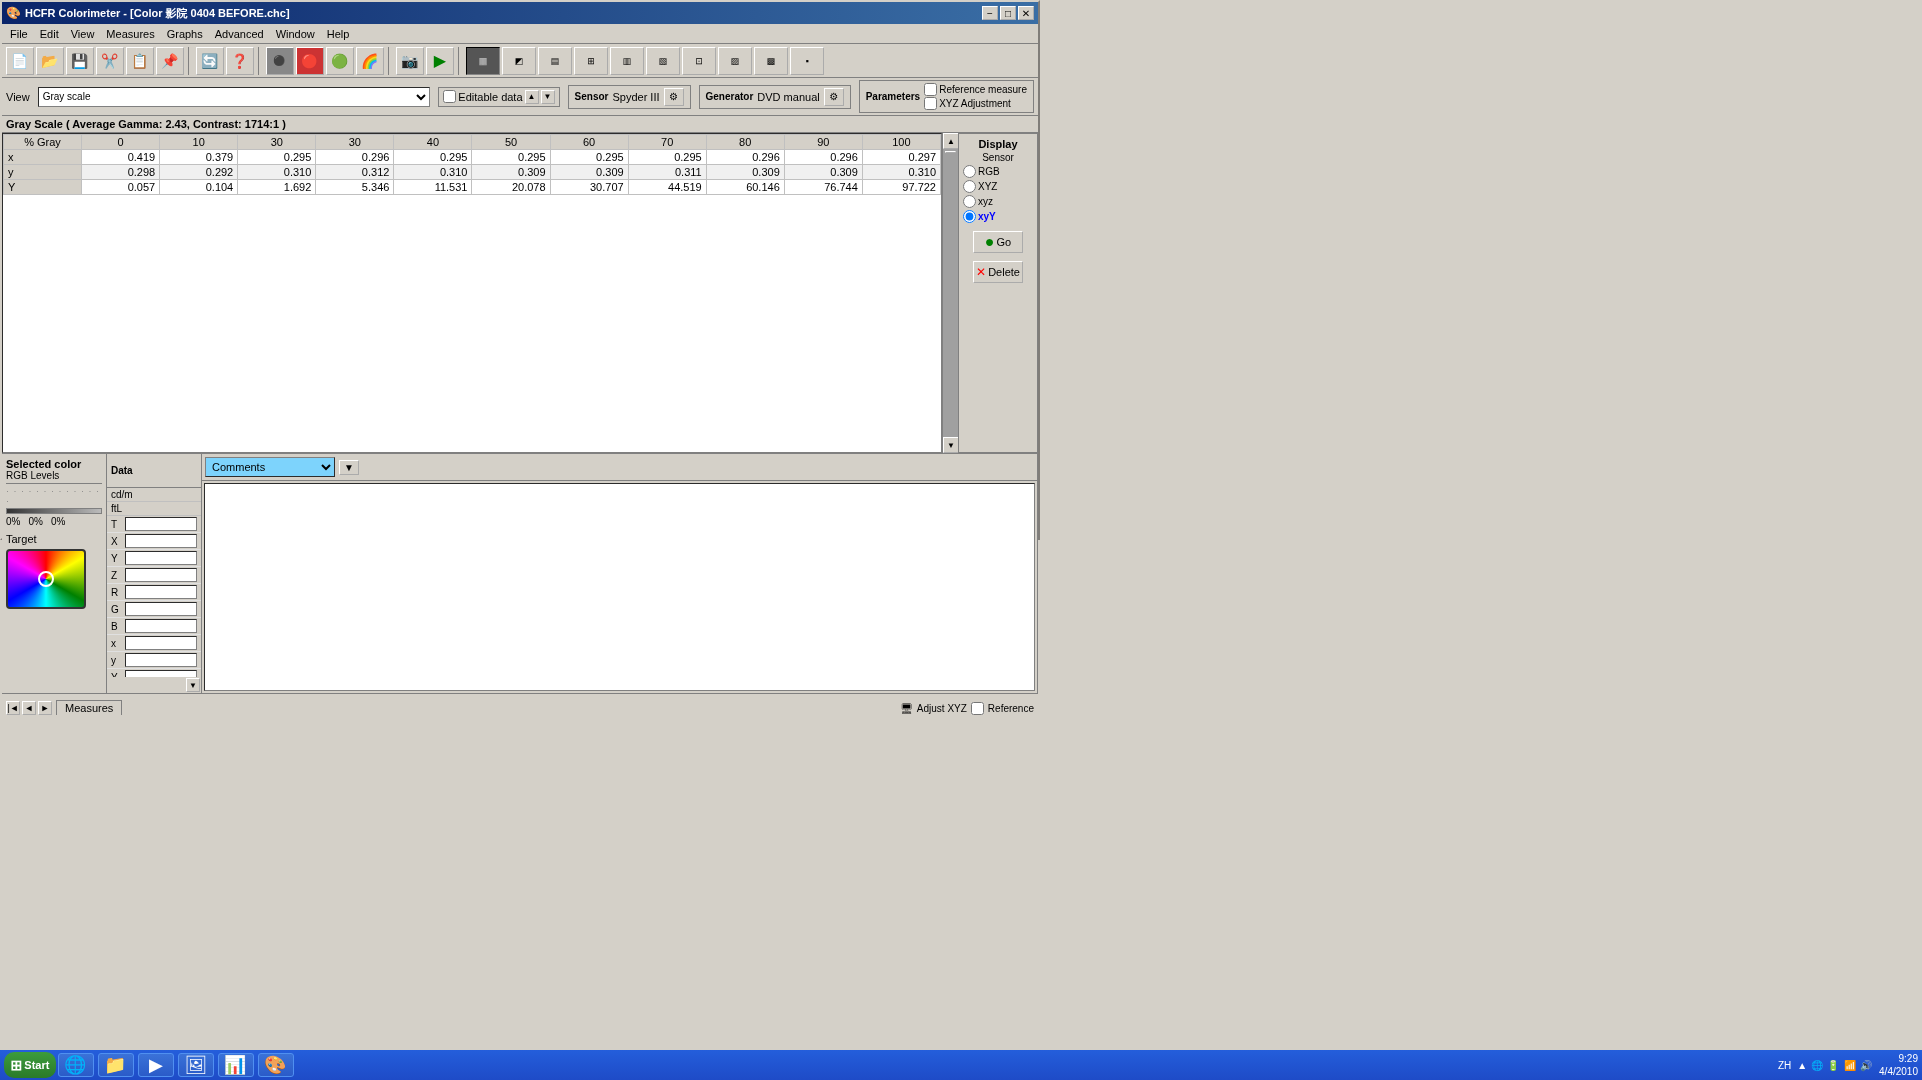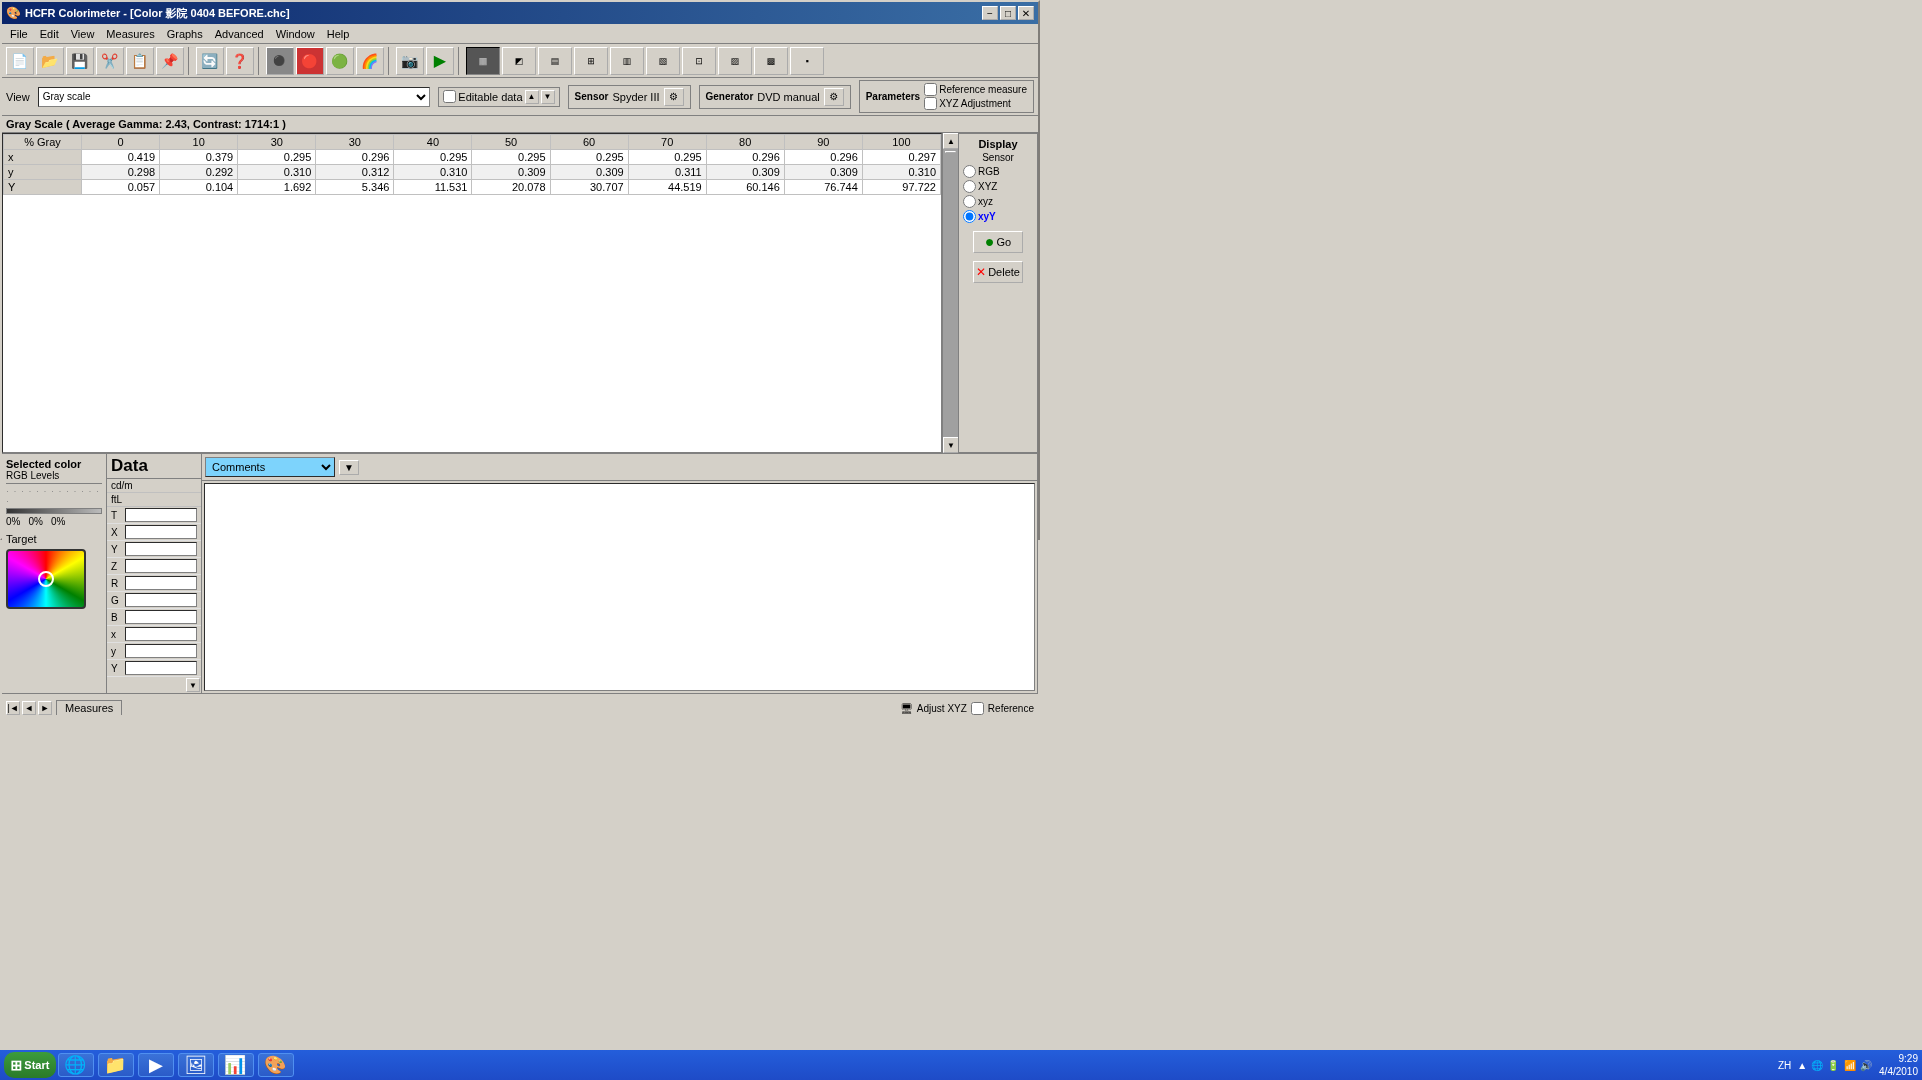--- a/index.html
+++ b/index.html
@@ -432,21 +432,21 @@
         <span>0%</span>
         <span>0%</span>
       </div>
       <div style="font-size:11px; font-weight:normal; margin-top:6px;">Target</div>
       <div style="width:80px; height:60px; margin:4px 0; border:2px solid #333; overflow:hidden; border-radius:4px; background: conic-gradient(from 0deg, red 0deg, yellow 60deg, green 120deg, cyan 180deg, blue 240deg, magenta 300deg, red 360deg); position:relative;">
         <div style="position:absolute; top:50%; left:50%; transform:translate(-50%,-50%); width:16px; height:16px; border:2px solid white; border-radius:50%; background:transparent;"></div>
       </div>
     </div>
 
     <div style="width:95px; border-right:1px solid #808080; background:#d4d0c8; display:flex; flex-direction:column;">
-      <div style="font-size:17px; font-weight:bold; padding:2px 4px; border-bottom:1px solid #808080;">Data</div>
+      <div style="font-size:10px; font-weight:bold; padding:11px 4px; border-bottom:1px solid #808080;">Data</div>
       <div style="display:flex; align-items:center; padding:1px 4px; gap:2px; font-size:10px; border-bottom:1px solid #c0c0c0;">
         <span>cd/m</span>
       </div>
       <div style="padding:1px 4px; font-size:10px; border-bottom:1px solid #c0c0c0;">ftL</div>
       <div style="overflow-y:auto; flex:1;">
         <div style="display:flex; padding:1px 4px; align-items:center; border-bottom:1px solid #e0e0e0;">
           <span style="min-width:14px; font-size:10px;">T</span>
           <div style="flex:1; height:14px; border:1px inset #808080; background:white;"></div>
         </div>
         <div style="display:flex; padding:1px 4px; align-items:center; border-bottom:1px solid #e0e0e0;">

